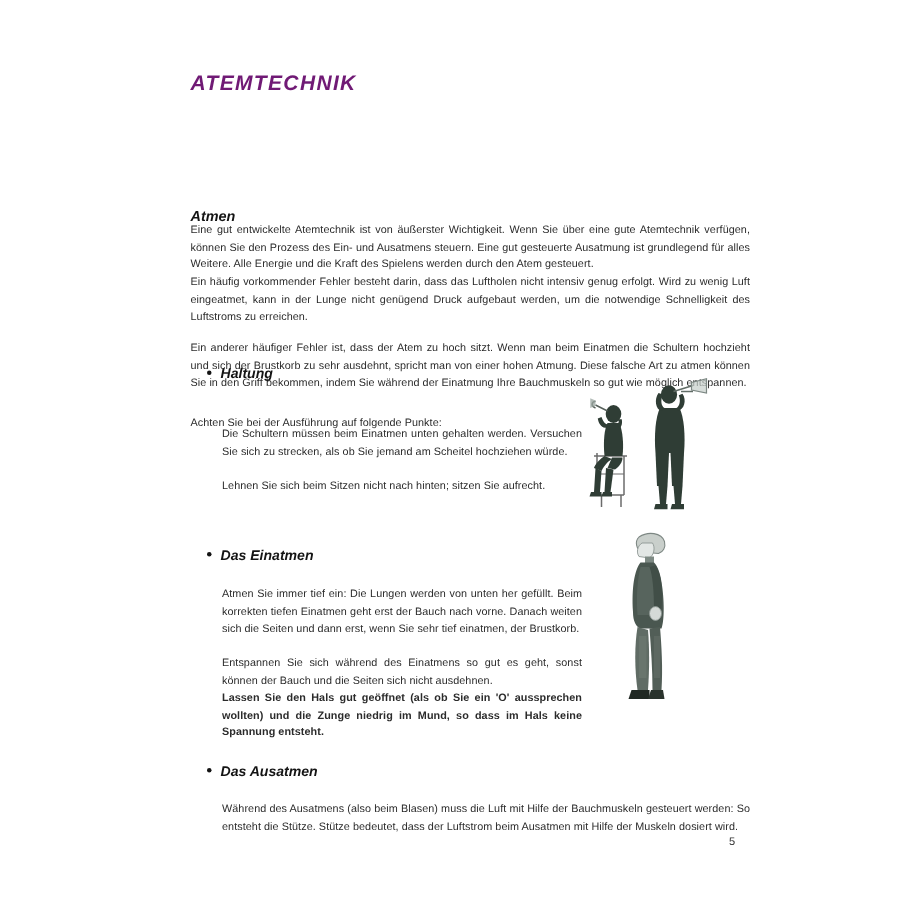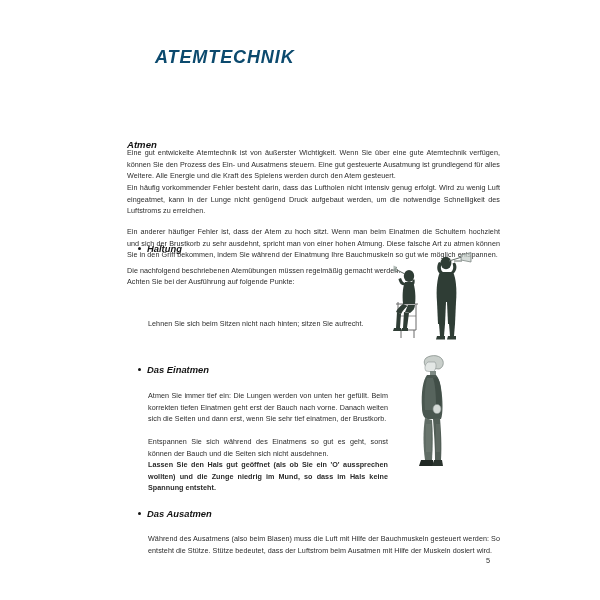--- a/index.html
+++ b/index.html
@@ -20,26 +20,25 @@
     position: absolute;
     inset: 0;
     background: #ffffff;
   }
 
   
   .doc-title {
     position: absolute;
     left: 127px;
     top: 47px;
-    font-size: 18px;
+    font-size: 14px;
     font-weight: bold;
     font-style: italic;
     letter-spacing: 0.9px;
-    color: #0c4a6e;
-    margin-left: 28px;
+    color: #701a75;
   }
 
   
   .sub-heading {
     position: absolute;
     left: 127px;
     font-size: 9.6px;
     font-weight: bold;
     font-style: italic;
     color: #141414;
@@ -126,29 +125,29 @@
   <div class="doc-title">ATEMTECHNIK</div>
 
   <div class="sub-heading" style="top:94px;margin-top:45px;">Atmen</div>
 
   <div class="para col-wide" style="top:113px;">Eine gut entwickelte Atemtechnik ist von äußerster Wichtigkeit. Wenn Sie über eine gute Atemtechnik verfügen, können Sie den Prozess des Ein- und Ausatmens steuern. Eine gut gesteuerte Ausatmung ist grundlegend für alles Weitere. Alle Energie und die Kraft des Spielens werden durch den Atem gesteuert.</div>
 
   <div class="para col-wide" style="top:148px;">Ein häufig vorkommender Fehler besteht darin, dass das Luftholen nicht intensiv genug erfolgt. Wird zu wenig Luft eingeatmet, kann in der Lunge nicht genügend Druck aufgebaut werden, um die notwendige Schnelligkeit des Luftstroms zu erreichen.</div>
 
   <div class="para col-wide" style="top:192px;">Ein anderer häufiger Fehler ist, dass der Atem zu hoch sitzt. Wenn man beim Einatmen die Schultern hochzieht und sich der Brustkorb zu sehr ausdehnt, spricht man von einer hohen Atmung. Diese falsche Art zu atmen können Sie in den Griff bekommen, indem Sie während der Einatmung Ihre Bauchmuskeln so gut wie möglich entspannen.</div>
 
-  <div class="para col-wide" style="top:231px;">Die nachfolgend beschriebenen Atemübungen müssen regelmäßig gemacht werden.</div>
 
   <div class="para col-wide" style="top:242px;">Achten Sie bei der Ausführung auf folgende Punkte:</div>
 
   <div class="bullet-heading" style="top:243px;justify-content:flex-end;">
     <span class="bullet-dot"></span>
     <span>Haltung</span>
   </div>
 
+  <div class="para col-indent" style="top:283px;">Die Schultern müssen beim Einatmen unten gehalten werden. Versuchen Sie sich zu strecken, als ob Sie jemand am Scheitel hochziehen würde.</div>
 
   <div class="para col-indent" style="top:318px;">Lehnen Sie sich beim Sitzen nicht nach hinten; sitzen Sie aufrecht.</div>
 
 
   <div class="bullet-heading" style="top:364px;">
     <span class="bullet-dot"></span>
     <span>Das Einatmen</span>
   </div>
 
   <div class="para col-indent" style="top:390px;">Atmen Sie immer tief ein: Die Lungen werden von unten her gefüllt. Beim korrekten tiefen Einatmen geht erst der Bauch nach vorne. Danach weiten sich die Seiten und dann erst, wenn Sie sehr tief einatmen, der Brustkorb.</div>

